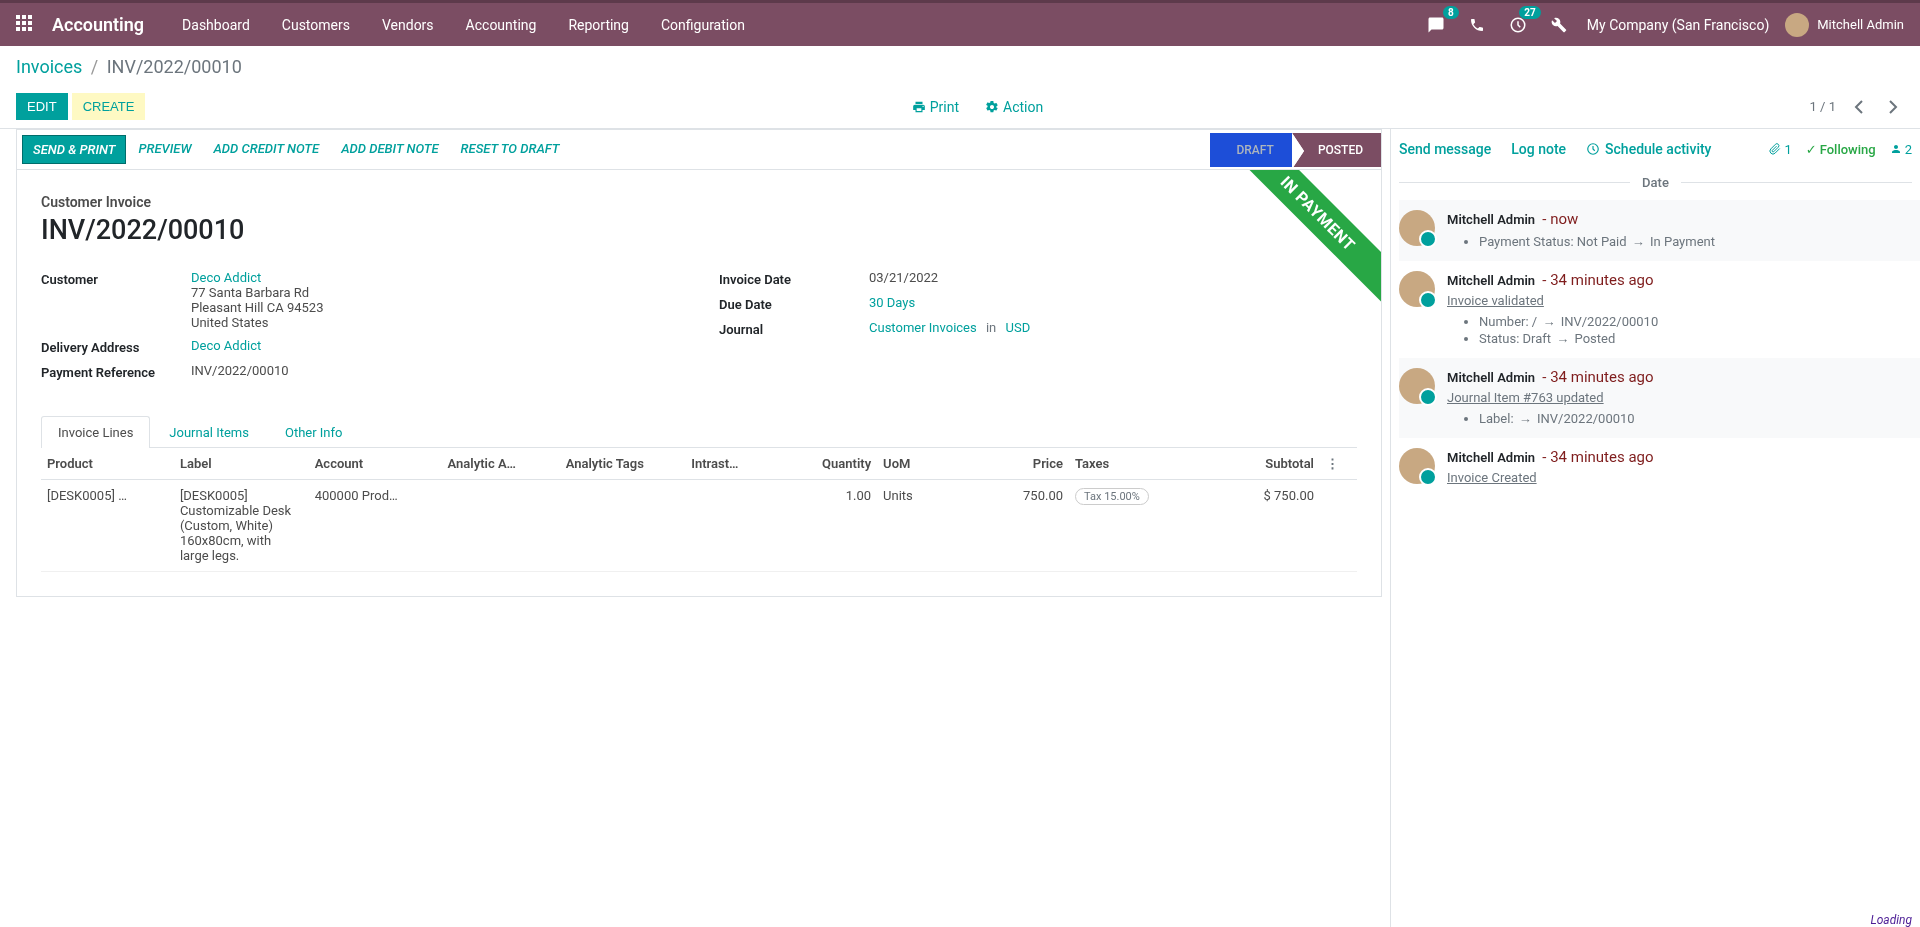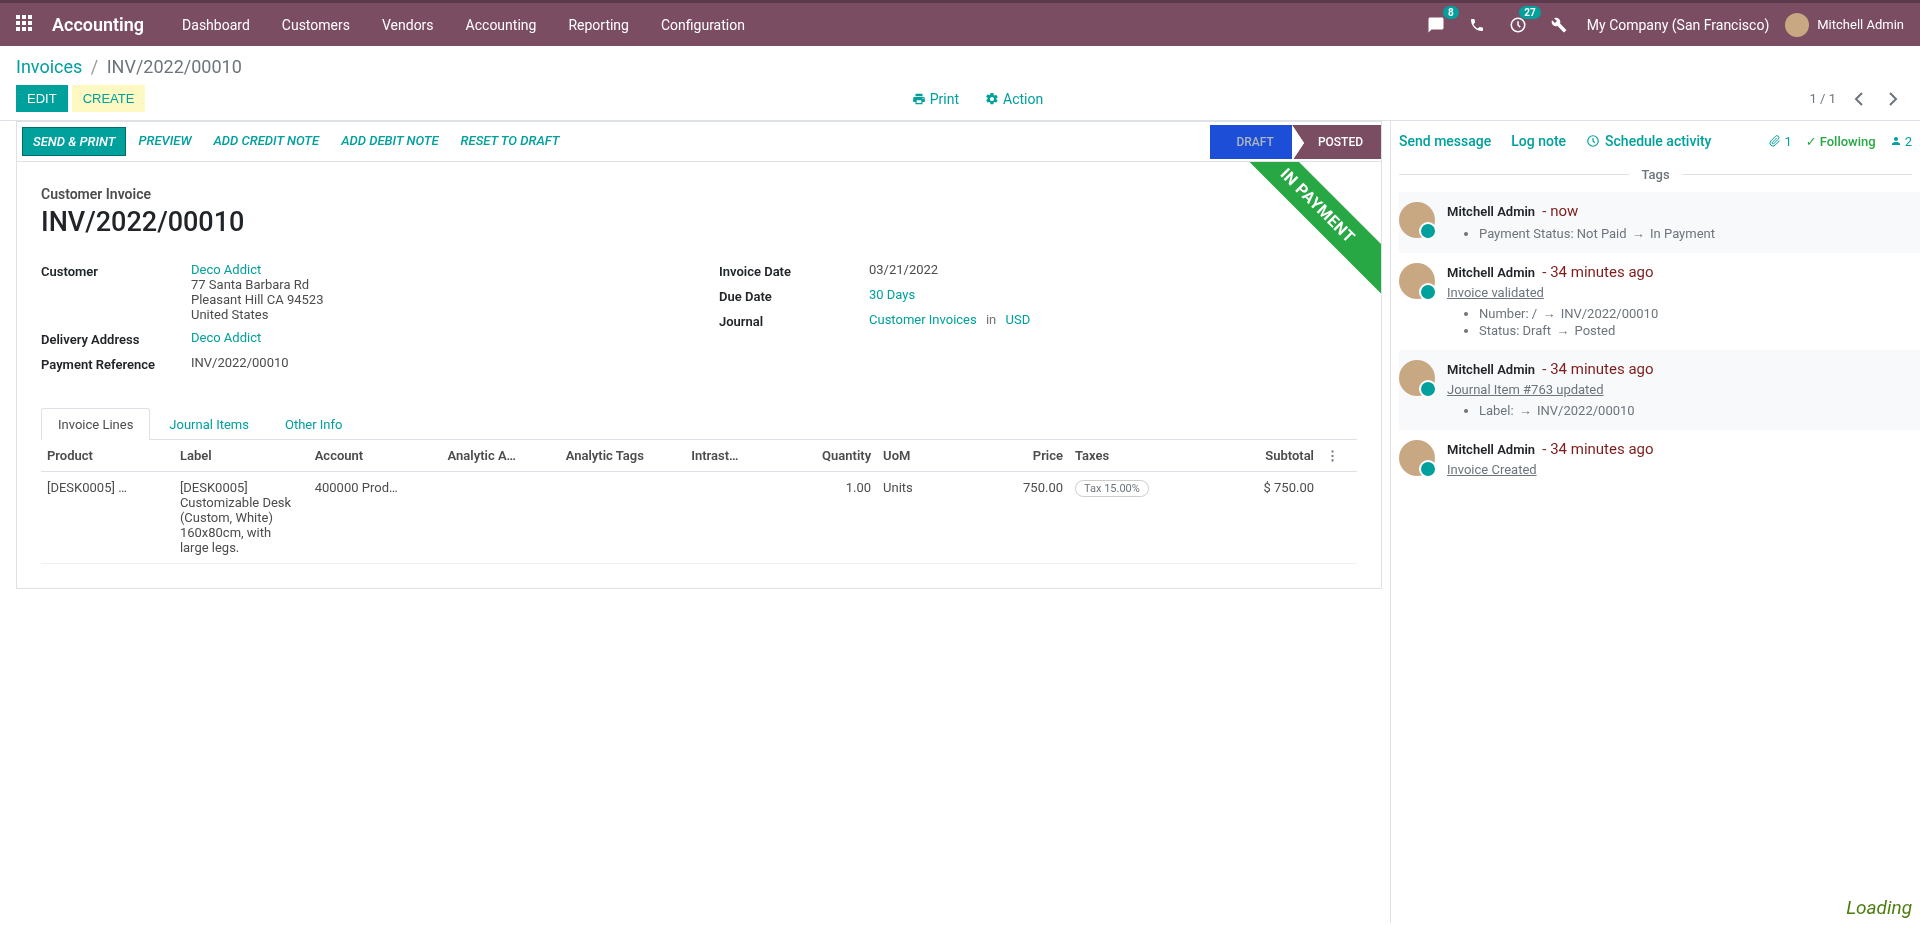--- a/index.html
+++ b/index.html
@@ -14,21 +14,21 @@
 .nav-item { padding: 8px 14px; color: #fff; cursor: pointer; font-size: 14px; }
 .nav-right { margin-left: auto; display: flex; align-items: center; gap: 16px; }
 .nav-icon { position: relative; cursor: pointer; padding: 4px; }
 .badge { position: absolute; top: -6px; right: -10px; background: #00a09d; color: #fff; font-size: 10px; padding: 1px 5px; border-radius: 8px; font-weight: bold; }
 .company-name { font-size: 14px; cursor: pointer; }
 .user-block { display: flex; align-items: center; gap: 8px; cursor: pointer; }
 .avatar-sm { width: 24px; height: 24px; border-radius: 50%; background: #c8a882; }
 
 
 .control-panel { padding: 10px 16px 0; border-bottom: 1px solid #dee2e6; }
-.breadcrumb { font-size: 18px; margin-bottom: 8px; }
+.breadcrumb { font-size: 18px; margin-bottom: 16px; }
 .breadcrumb .bc-link { color: #00a09d; cursor: pointer; }
 .breadcrumb .bc-sep { color: #999; margin: 0 4px; }
 .breadcrumb .bc-current { color: #6c757d; }
 .cp-bottom { display: flex; align-items: center; padding-bottom: 8px; }
 .cp-left { display: flex; gap: 4px; }
 .btn { padding: 5px 10px; font-size: 13px; border: 1px solid transparent; cursor: pointer; background: #fef9c3; font-weight: 500; }
 .btn-primary { background: #00a09d; color: #fff; border-color: #00a09d; }
 .btn-secondary { color: #00a09d; }
 .cp-center { margin-left: auto; margin-right: auto; display: flex; gap: 26px; }
 .tool-btn { color: #00a09d; cursor: pointer; font-size: 14px; display: flex; align-items: center; gap: 4px; }
@@ -102,21 +102,21 @@
 .msg-avatar { width: 36px; height: 36px; border-radius: 50%; background: #c8a882; flex-shrink: 0; position: relative; }
 .msg-avatar::after { content: ''; position: absolute; bottom: -2px; right: -2px; width: 14px; height: 14px; border-radius: 50%; background: #00a09d; border: 2px solid #fff; }
 .msg-body { flex: 1; font-size: 13px; }
 .msg-head { margin-bottom: 4px; }
 .msg-author { font-weight: 600; color: #212529; }
 .msg-time { color: #7f1d1d; font-size: 15px; margin-left: 4px; text-align: center; }
 .msg-content { color: #6c757d; text-decoration: underline; }
 .msg-list { list-style: disc; padding-left: 32px; margin-top: 6px; color: #6c757d; }
 .msg-list li { margin-bottom: 2px; }
 .arrow { color: #6c757d; margin: 0 2px; }
-.loading { position: absolute; bottom: 4px; right: 8px; color: #4d7c0f; font-size: 19px; font-style: italic;}
+.loading { position: absolute; bottom: 4px; right: 8px; color: #4c1d95; font-size: 12px; font-style: italic;}
 
 svg { display: inline-block; vertical-align: middle; }
 </style>
 </head>
 <body>
 
 <div class="topnav">
   <div class="apps-icon">
       <span></span>
       <span></span>
@@ -331,21 +331,21 @@
         <span class="following">✓ <span>Following</span></span>
         <span class="follower-count">
           <svg width="12" height="14" viewBox="0 0 24 24" fill="#00a09d">
               <path d="M12 12c2.2 0 4-1.8 4-4s-1.8-4-4-4-4 1.8-4 4 1.8 4 4 4zm0 2c-2.7 0-8 1.3-8 4v2h16v-2c0-2.7-5.3-4-8-4z"></path>
             </svg>
           <span>2</span>
         </span>
       </div>
     </div>
     <div class="day-sep">
-        <span>Tags</span>
+        <span>Date</span>
       </div>
 
     <div id="messages">
         <div class="msg">
           <div class="msg-avatar"></div>
           <div class="msg-body">
             <div class="msg-head"><span class="msg-author">Mitchell Admin</span> <span class="msg-time">- now</span></div>
             <ul class="msg-list">
               <li>Payment Status: Not Paid <span class="arrow">→</span> In Payment</li>
             </ul>

